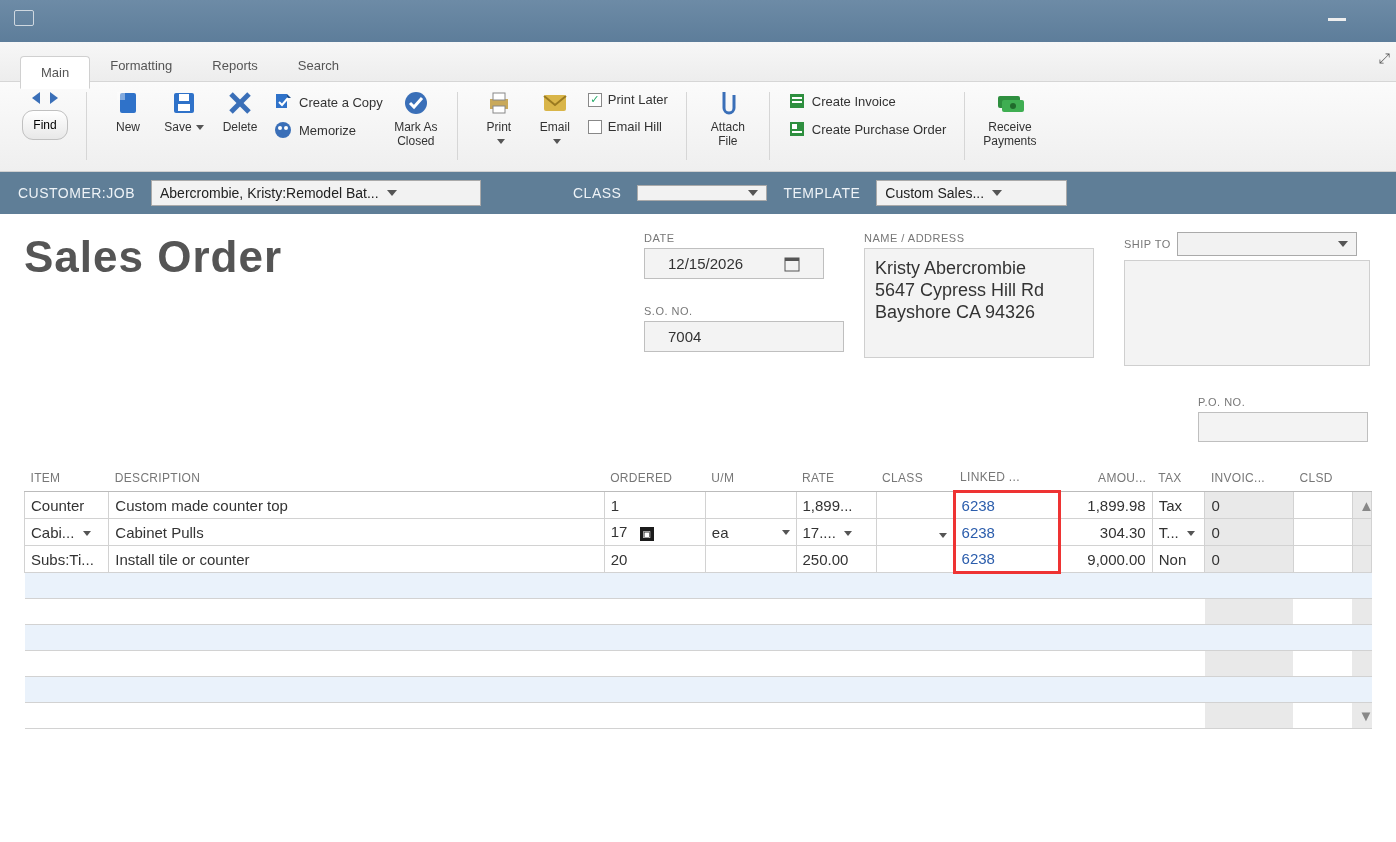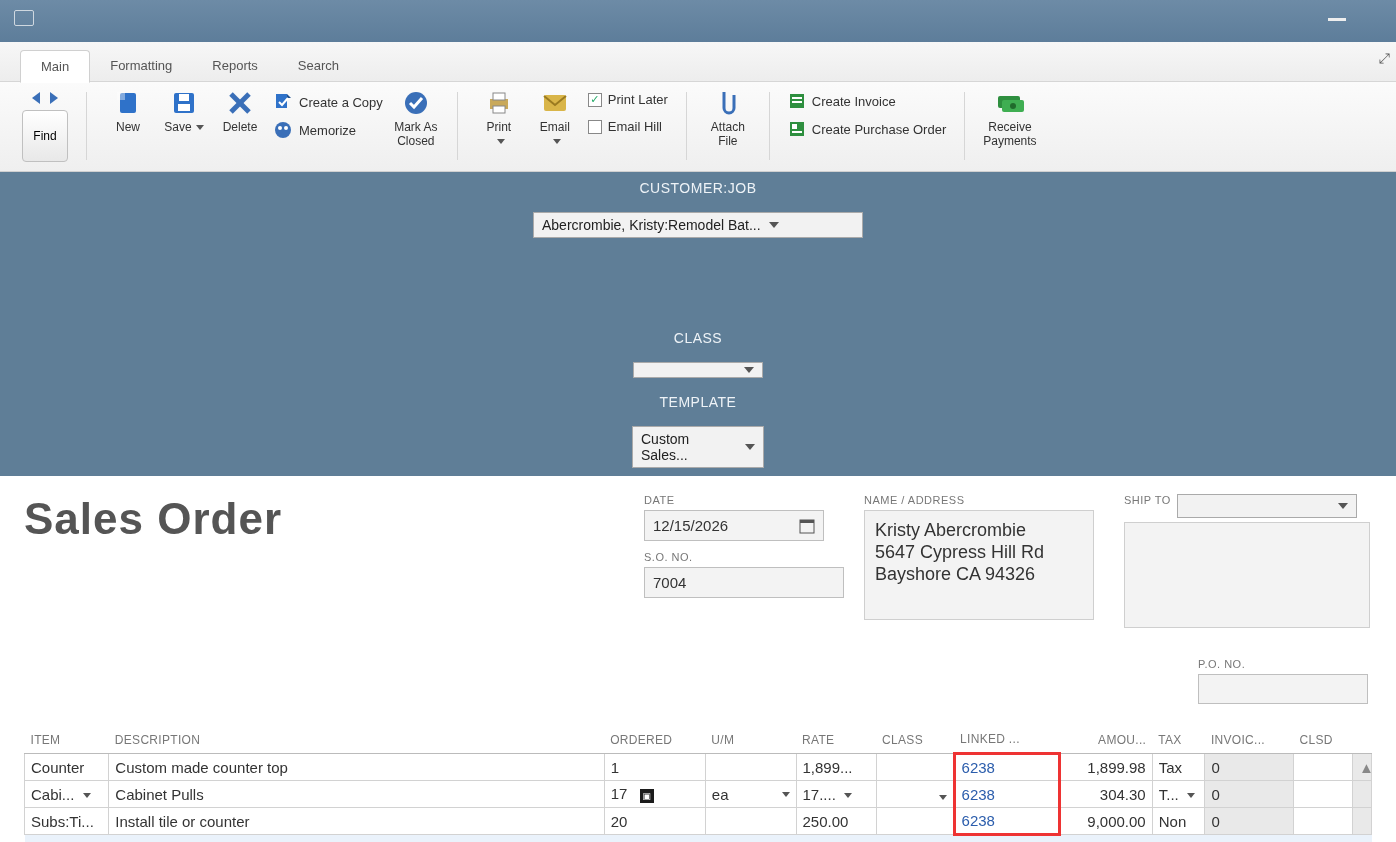--- a/index.html
+++ b/index.html
@@ -3,41 +3,41 @@
 <meta charset="utf-8">
 <style>
 * { box-sizing: border-box; margin: 0; padding: 0; }
 body { font-family: Arial, sans-serif; font-size: 13px; color: #333; background: #fff; width:1396px;}
 .titlebar { height: 42px; background: linear-gradient(to bottom, #6d8ba6, #5d7d9a); color: #fff; display: flex; align-items: center; position: relative; font-size: 16px; }
 .titlebar .title { flex:1; text-align:center; }
 .titlebar .sysicon { position:absolute; left:14px; top:10px; width:20px; height:16px; border:1px solid #cfd8e0; border-radius:2px; }
 .minbtn { position:absolute; right:50px; top:18px; width:18px; height:3px; background:#eee;}
 .tabs { display:flex; align-items:flex-end; padding: 6px 20px 0 20px; background:linear-gradient(#f7f7f7,#ededed); border-bottom:1px solid #d6d6d6; height:40px;}
 .tab { padding:8px 20px; color:#555; cursor:pointer;}
-.tab.active { background:#fff; border:1px solid #d0d0d0; border-bottom:1px solid #fff; border-radius:4px 4px 0 0; position:relative; top:2px;}
+.tab.active { background:#fff; border:1px solid #d0d0d0; border-bottom:1px solid #fff; border-radius:4px 4px 0 0; position:relative; top:8px;}
 .expand-icon{position:absolute; right:6px; top:50px; font-size:14px; color:#555;}
 .ribbon { display:flex; align-items:flex-start; padding:8px 12px; background:linear-gradient(#fbfbfb,#efefef); border-bottom:1px solid #d0d0d0; gap:6px; height:90px;}
 .rgroup{display:flex; align-items:flex-start; gap:10px; padding:0 10px;}
 .vsep{width:1px;height:68px;background:#d6d6d6;margin:2px 2px 0 2px;}
 .ritem{display:flex;flex-direction:column;align-items:center;gap:4px;font-size:12px;color:#333;cursor:pointer;min-width:46px;}
 .ritem .lbl{text-align:center;line-height:14px;}
 .arrow-nav{display:flex;gap:2px;justify-content:center;}
-.smallbtn{border:1px solid #c0c0c0;background:linear-gradient(#fff,#e8e8e8);border-radius:4px;padding:18px 10px;font-size:12px;cursor:pointer;}
+.smallbtn{border:1px solid #c0c0c0;background:linear-gradient(#fff,#e8e8e8);border-radius:11px;padding:7px 10px;font-size:12px;cursor:pointer;}
 .ricon{width:28px;height:26px;display:flex;align-items:center;justify-content:center;}
 .sideitem{display:flex;align-items:center;gap:6px;font-size:13px;cursor:pointer;padding:2px 0;}
 .check{width:14px;height:14px;border:1px solid #888;background:#fff;display:inline-flex;align-items:center;justify-content:center;font-size:11px;color:#2a6;}
-.selectorbar{background:#5f7e97;display:flex;align-items:center;gap:16px;padding:8px 18px;color:#eef3f7;font-size:14px;flex-direction:column;}
+.selectorbar{background:#5f7e97;display:flex;align-items:center;gap:16px;padding:8px 18px;color:#eef3f7;font-size:14px;}
 .sel-label{letter-spacing:.5px;}
 .sel-box{background:#f2f2f2;border:1px solid #aaa;color:#222;padding:4px 8px;display:flex;align-items:center;gap:8px;cursor:pointer;}
 .caret{border-left:5px solid transparent;border-right:5px solid transparent;border-top:6px solid #555;display:inline-block;}
 .formarea{padding:18px 24px 10px 24px;}
 .bigtitle{font-size:44px;color:#555;font-weight:700;letter-spacing:1px;}
 .fields-row{display:flex;gap:20px;align-items:flex-start;}
 .fld-label{font-size:11px;color:#777;letter-spacing:.5px;margin-bottom:4px;}
-.fld-input{border:1px solid #bfbfbf;background:#f3f3f3;padding:6px 8px;font-size:15px;}
+.fld-input{border:1px solid #bfbfbf;background:#f3f3f3;padding:6px 23px;font-size:15px;}
 .addr-box{border:1px solid #cfcfcf;background:#f3f3f3;padding:8px 10px;font-size:18px;line-height:22px;white-space:pre-line;}
 .table-wrap{margin:10px 24px 0 24px;}
 .grid{width:100%;border-collapse:collapse;table-layout:fixed;margin-top:12px;}
 .grid th{font-size:12px;color:#777;text-align:left;padding:6px 6px;font-weight:normal;letter-spacing:.3px;border-bottom:1px solid #bbb;}
 .grid td{font-size:15px;padding:4px 6px;border:1px solid #d2d2d2;border-top:none;height:26px;}
 .grid tr.alt td{background:#eaf2fb;}
 .grid tr.empty td{border-left:none;border-right:none;}
 .link{color:#2b5dac;}
 .dd{display:inline-block;border-left:4px solid transparent;border-right:4px solid transparent;border-top:5px solid #555;margin-left:4px;vertical-align:middle;}
 .tiny-icon{width:14px;height:14px;background:#1b1b1b;color:#fff;display:inline-flex;align-items:center;justify-content:center;font-size:9px;}
@@ -233,21 +233,21 @@
     <span>Abercrombie, Kristy:Remodel Bat...</span>
       <span class="caret"></span>
   </div>
   <span style="flex-basis:60px"></span>
   <span class="sel-label">CLASS</span>
   <div class="sel-box" style="width:130px;justify-content:flex-end">
     <span></span>
       <span class="caret"></span>
   </div>
   <span class="sel-label">TEMPLATE</span>
-  <div class="sel-box" style="width:132px">
+  <div class="sel-box" style="width:191px">
     <span>Custom Sales...</span>
       <span class="caret"></span>
   </div>
 </div>
 
 <div class="formarea">
   <div class="fields-row">
     <div style="flex:0 0 600px">
       <div class="bigtitle">Sales Order</div>
     </div>
@@ -255,31 +255,31 @@
       <div class="fld-label">DATE</div>
       <div class="fld-input" style="display:flex;align-items:center;gap:8px;width:180px">
         <span>12/15/2026</span>
         <span style="margin-left:auto">
             <svg width="16" height="16">
               <rect x="1" y="2" width="14" height="13" fill="none" stroke="#555"></rect>
               <rect x="1" y="2" width="14" height="3" fill="#555"></rect>
             </svg>
           </span>
       </div>
-      <div class="fld-label" style="margin-top:10px">S.O. NO.</div>
+      <div class="fld-label" style="margin-top:26px">S.O. NO.</div>
       <div class="fld-input" style="width:200px">7004</div>
     </div>
     <div style="flex:0 0 240px">
       <div class="fld-label">NAME / ADDRESS</div>
       <div class="addr-box" style="width:230px;height:110px">Kristy Abercrombie
 5647 Cypress Hill Rd
 Bayshore CA 94326</div>
     </div>
     <div style="flex:0 0 250px">
-      <div style="display:flex;gap:6px">
+      <div style="display:flex;align-items:center;gap:6px">
         <div class="fld-label" style="margin:0">SHIP TO</div>
         <div class="sel-box" style="width:180px;height:24px;justify-content:flex-end">
             <span class="caret"></span>
           </div>
       </div>
       <div class="addr-box" style="width:246px;height:106px;margin-top:4px"></div>
     </div>
   </div>
   <div style="display:flex;justify-content:flex-end;margin-top:30px;padding-right:4px;">
     <div>

